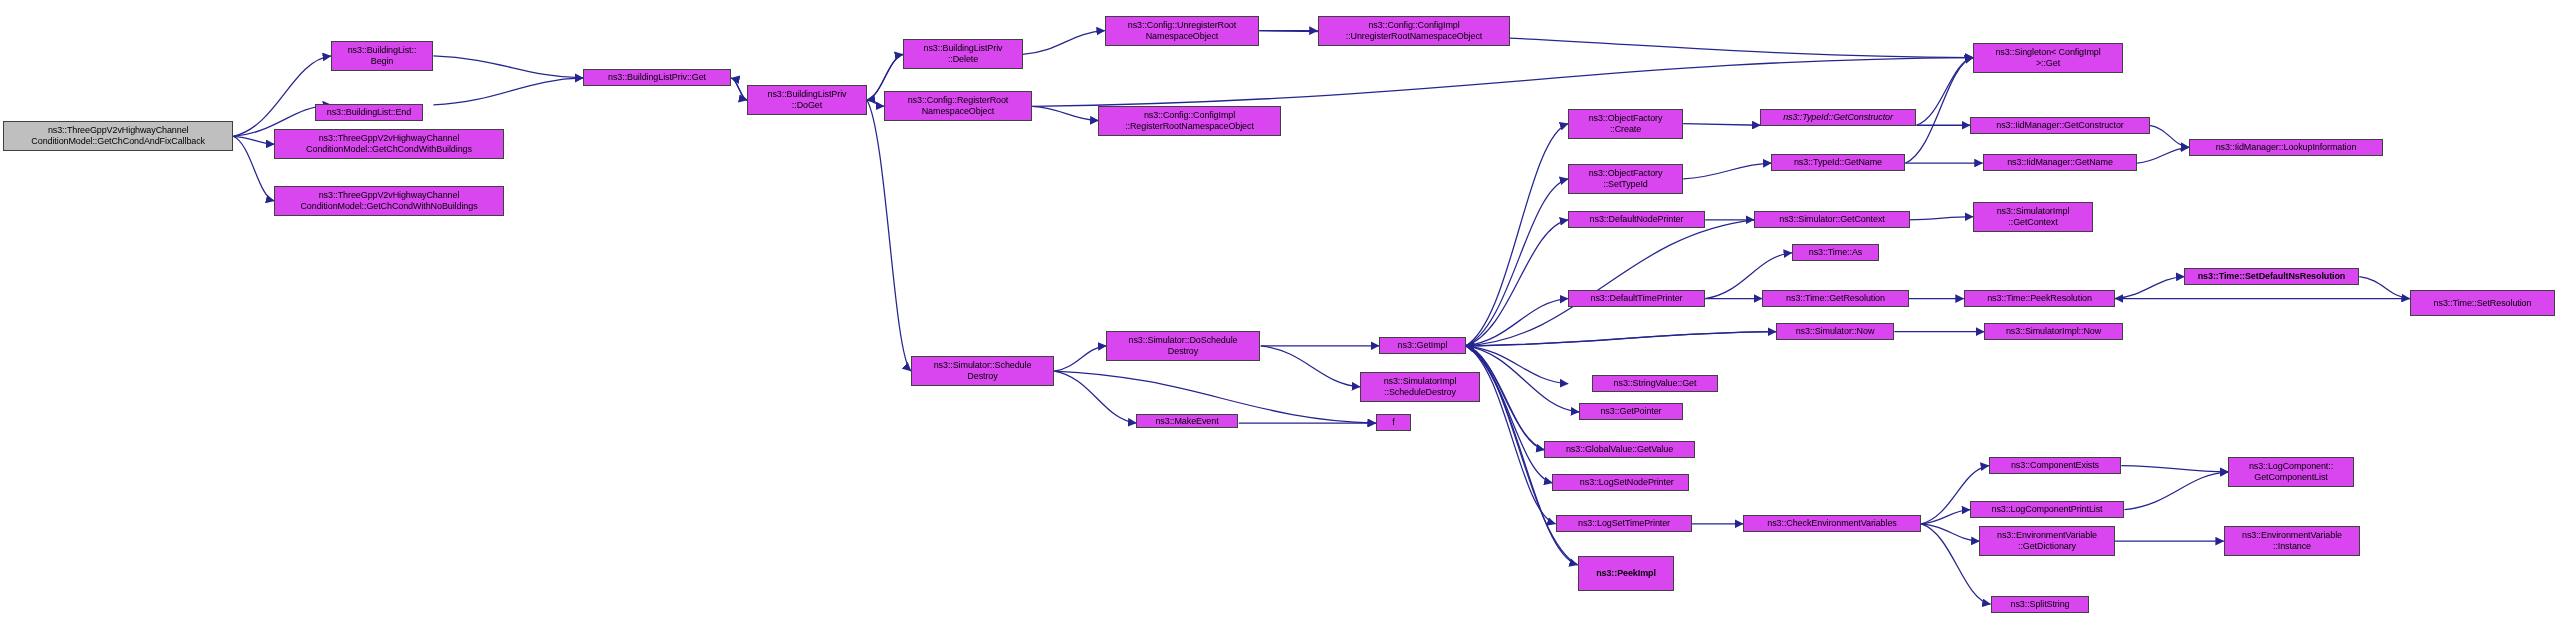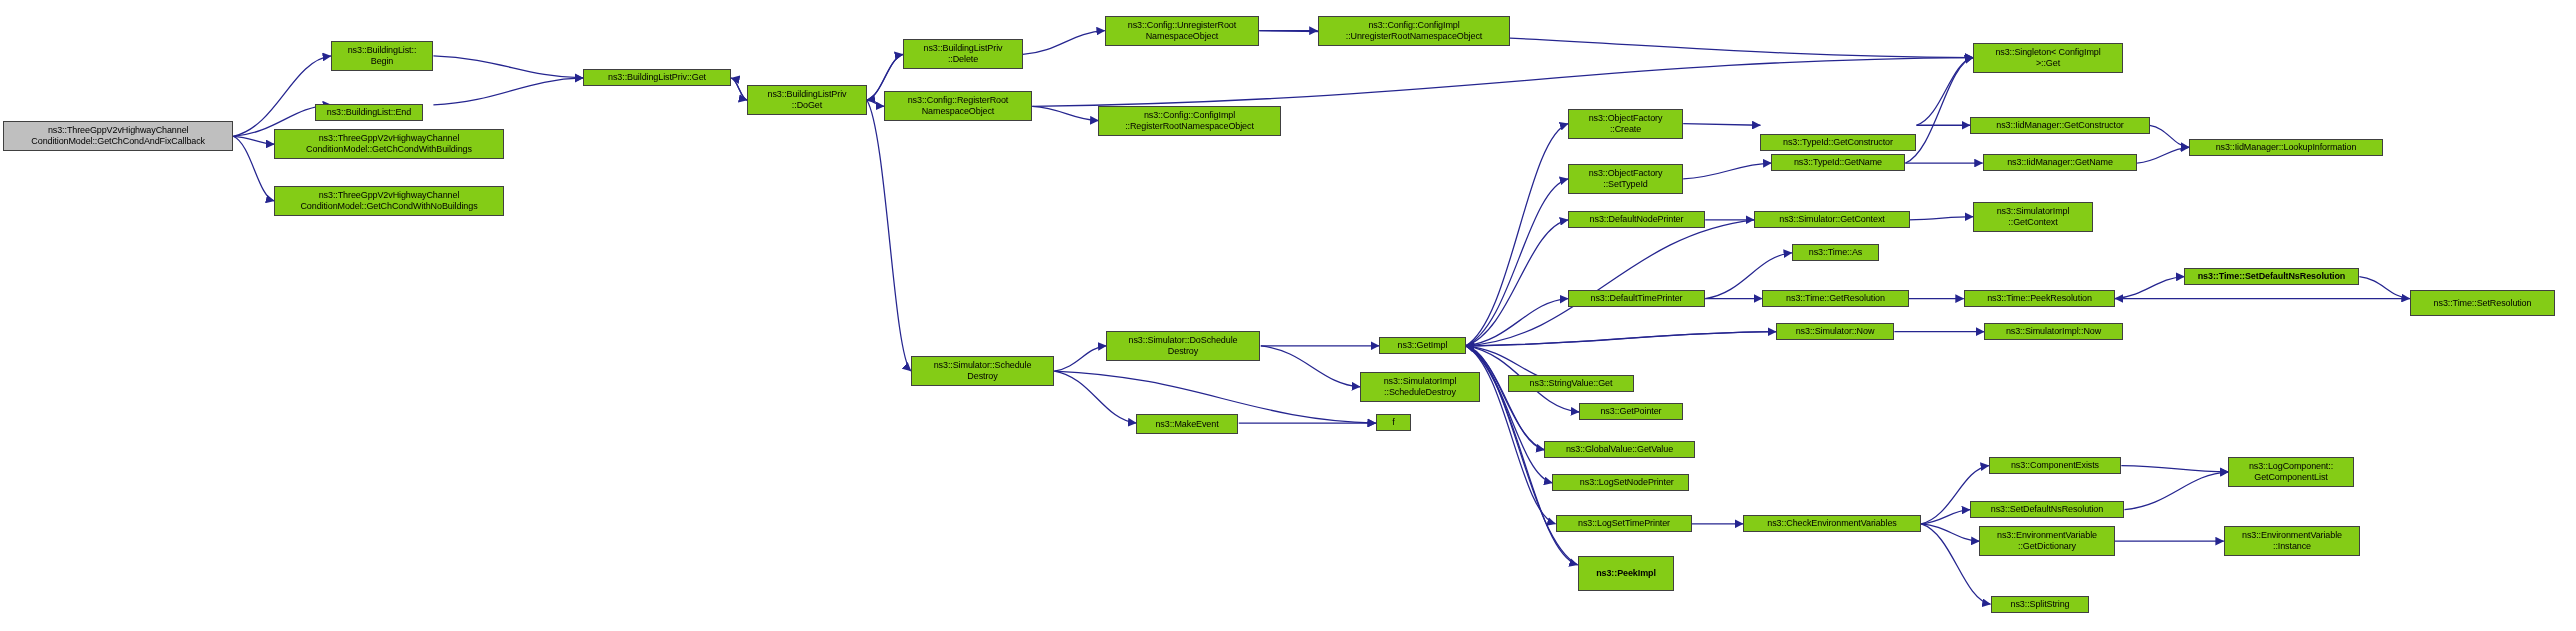--- a/index.html
+++ b/index.html
@@ -20,21 +20,21 @@
     left: 0;
     top: 0;
     width: 2576px;
     height: 631px;
     pointer-events: none;
   }
   .node {
     position: absolute;
     box-sizing: border-box;
     border: 0.8px solid #404040;
-    background: #84cc16;
+    background: #d946ef;
     color: #000000;
     display: flex;
     align-items: center;
     justify-content: center;
     text-align: center;
     font-size: 9px;
     line-height: 10.6px;
     letter-spacing: -0.1px;
     white-space: pre-line;
     padding: 0 2.4px;
@@ -147,21 +147,21 @@
       <div class="node" style="left: 1318px; top: 15.8px; width: 192px; height: 30px;"><span class="node-label">ns3::Config::ConfigImpl
 ::UnregisterRootNamespaceObject</span></div>
       <div class="node" style="left: 1098px; top: 106px; width: 183px; height: 30px;"><span class="node-label">ns3::Config::ConfigImpl
 ::RegisterRootNamespaceObject</span></div>
       <div class="node" style="left: 1973px; top: 43px; width: 150px; height: 30px;"><span class="node-label">ns3::Singleton&lt; ConfigImpl
 &gt;::Get</span></div>
       <div class="node" style="left: 1568px; top: 109px; width: 115px; height: 30px;"><span class="node-label">ns3::ObjectFactory
 ::Create</span></div>
       <div class="node" style="left: 1568px; top: 164px; width: 115px; height: 30px;"><span class="node-label">ns3::ObjectFactory
 ::SetTypeId</span></div>
-      <div class="node" style="left: 1760px; top: 134px; width: 156px; height: 17.3px;"><span class="node-label">ns3::TypeId::GetConstructor</span></div>
+      <div class="node" style="left: 1760px; top: 109px; width: 156px; height: 17.3px; font-style: italic;"><span class="node-label">ns3::TypeId::GetConstructor</span></div>
       <div class="node" style="left: 1771px; top: 154px; width: 134px; height: 17.3px;"><span class="node-label">ns3::TypeId::GetName</span></div>
       <div class="node" style="left: 1970px; top: 117px; width: 180px; height: 17.3px;"><span class="node-label">ns3::IidManager::GetConstructor</span></div>
       <div class="node" style="left: 1983px; top: 154px; width: 154px; height: 17.3px;"><span class="node-label">ns3::IidManager::GetName</span></div>
       <div class="node" style="left: 2189px; top: 139px; width: 194px; height: 17.3px;"><span class="node-label">ns3::IidManager::LookupInformation</span></div>
       <div class="node" style="left: 1568px; top: 211px; width: 137px; height: 17.3px;"><span class="node-label">ns3::DefaultNodePrinter</span></div>
       <div class="node" style="left: 1754px; top: 211px; width: 156px; height: 17.3px;"><span class="node-label">ns3::Simulator::GetContext</span></div>
       <div class="node" style="left: 1973px; top: 202px; width: 120px; height: 30px;"><span class="node-label">ns3::SimulatorImpl
 ::GetContext</span></div>
       <div class="node" style="left: 1792px; top: 244px; width: 87px; height: 17.3px;"><span class="node-label">ns3::Time::As</span></div>
       <div class="node" style="left: 1568px; top: 290px; width: 137px; height: 17.3px;"><span class="node-label">ns3::DefaultTimePrinter</span></div>
@@ -171,31 +171,31 @@
       <div class="node" style="left: 2410px; top: 290px; width: 145px; height: 26px;"><span class="node-label">ns3::Time::SetResolution</span></div>
       <div class="node" style="left: 1776px; top: 323px; width: 118px; height: 17.3px;"><span class="node-label">ns3::Simulator::Now</span></div>
       <div class="node" style="left: 1984px; top: 323px; width: 139px; height: 17.3px;"><span class="node-label">ns3::SimulatorImpl::Now</span></div>
       <div class="node" style="left: 1379px; top: 337px; width: 87px; height: 17.3px;"><span class="node-label">ns3::GetImpl</span></div>
       <div class="node" style="left: 1106px; top: 331px; width: 154px; height: 30px;"><span class="node-label">ns3::Simulator::DoSchedule
 Destroy</span></div>
       <div class="node" style="left: 911px; top: 356px; width: 143px; height: 30px;"><span class="node-label">ns3::Simulator::Schedule
 Destroy</span></div>
       <div class="node" style="left: 1360px; top: 372px; width: 120px; height: 30px;"><span class="node-label">ns3::SimulatorImpl
 ::ScheduleDestroy</span></div>
-      <div class="node" style="left: 1136px; top: 414px; width: 102px; height: 20px; justify-content: center;"><span class="node-label">ns3::MakeEvent</span></div>
+      <div class="node" style="left: 1136px; top: 414px; width: 102px; height: 14px; justify-content: center;"><span class="node-label">ns3::MakeEvent</span></div>
       <div class="node" style="left: 1376px; top: 414px; width: 35px; height: 17.3px;"><span class="node-label">f</span></div>
-      <div class="node" style="left: 1508px; top: 375px; width: 126px; height: 17.3px;"><span class="node-label">ns3::StringValue::Get</span></div>
+      <div class="node" style="left: 1592px; top: 375px; width: 126px; height: 17.3px;"><span class="node-label">ns3::StringValue::Get</span></div>
       <div class="node" style="left: 1579px; top: 403px; width: 104px; height: 17.3px;"><span class="node-label">ns3::GetPointer</span></div>
       <div class="node" style="left: 1544px; top: 441px; width: 151px; height: 17.3px;"><span class="node-label">ns3::GlobalValue::GetValue</span></div>
       <div class="node" style="left: 1552px; top: 474px; width: 137px; height: 17.3px; padding-left: 15px;"><span class="node-label">ns3::LogSetNodePrinter</span></div>
       <div class="node" style="left: 1556px; top: 515px; width: 136px; height: 17.3px;"><span class="node-label">ns3::LogSetTimePrinter</span></div>
       <div class="node" style="left: 1578px; top: 556px; width: 96px; height: 35px; font-weight: bold;"><span class="node-label">ns3::PeekImpl</span></div>
       <div class="node" style="left: 1743px; top: 515px; width: 178px; height: 17.3px;"><span class="node-label">ns3::CheckEnvironmentVariables</span></div>
       <div class="node" style="left: 1989px; top: 457px; width: 132px; height: 17.3px;"><span class="node-label">ns3::ComponentExists</span></div>
-      <div class="node" style="left: 1970px; top: 501px; width: 154px; height: 17.3px;"><span class="node-label">ns3::SetDefaultNsResolution</span></div>
+      <div class="node" style="left: 1970px; top: 501px; width: 154px; height: 17.3px;"><span class="node-label">ns3::LogComponentPrintList</span></div>
       <div class="node" style="left: 1979px; top: 526px; width: 136px; height: 30px;"><span class="node-label">ns3::EnvironmentVariable
 ::GetDictionary</span></div>
       <div class="node" style="left: 1991px; top: 596px; width: 98px; height: 17.3px;"><span class="node-label">ns3::SplitString</span></div>
       <div class="node" style="left: 2228px; top: 457px; width: 126px; height: 30px;"><span class="node-label">ns3::LogComponent::
 GetComponentList</span></div>
       <div class="node" style="left: 2224px; top: 526px; width: 136px; height: 30px;"><span class="node-label">ns3::EnvironmentVariable
 ::Instance</span></div>
     </div>
 </div>
 

